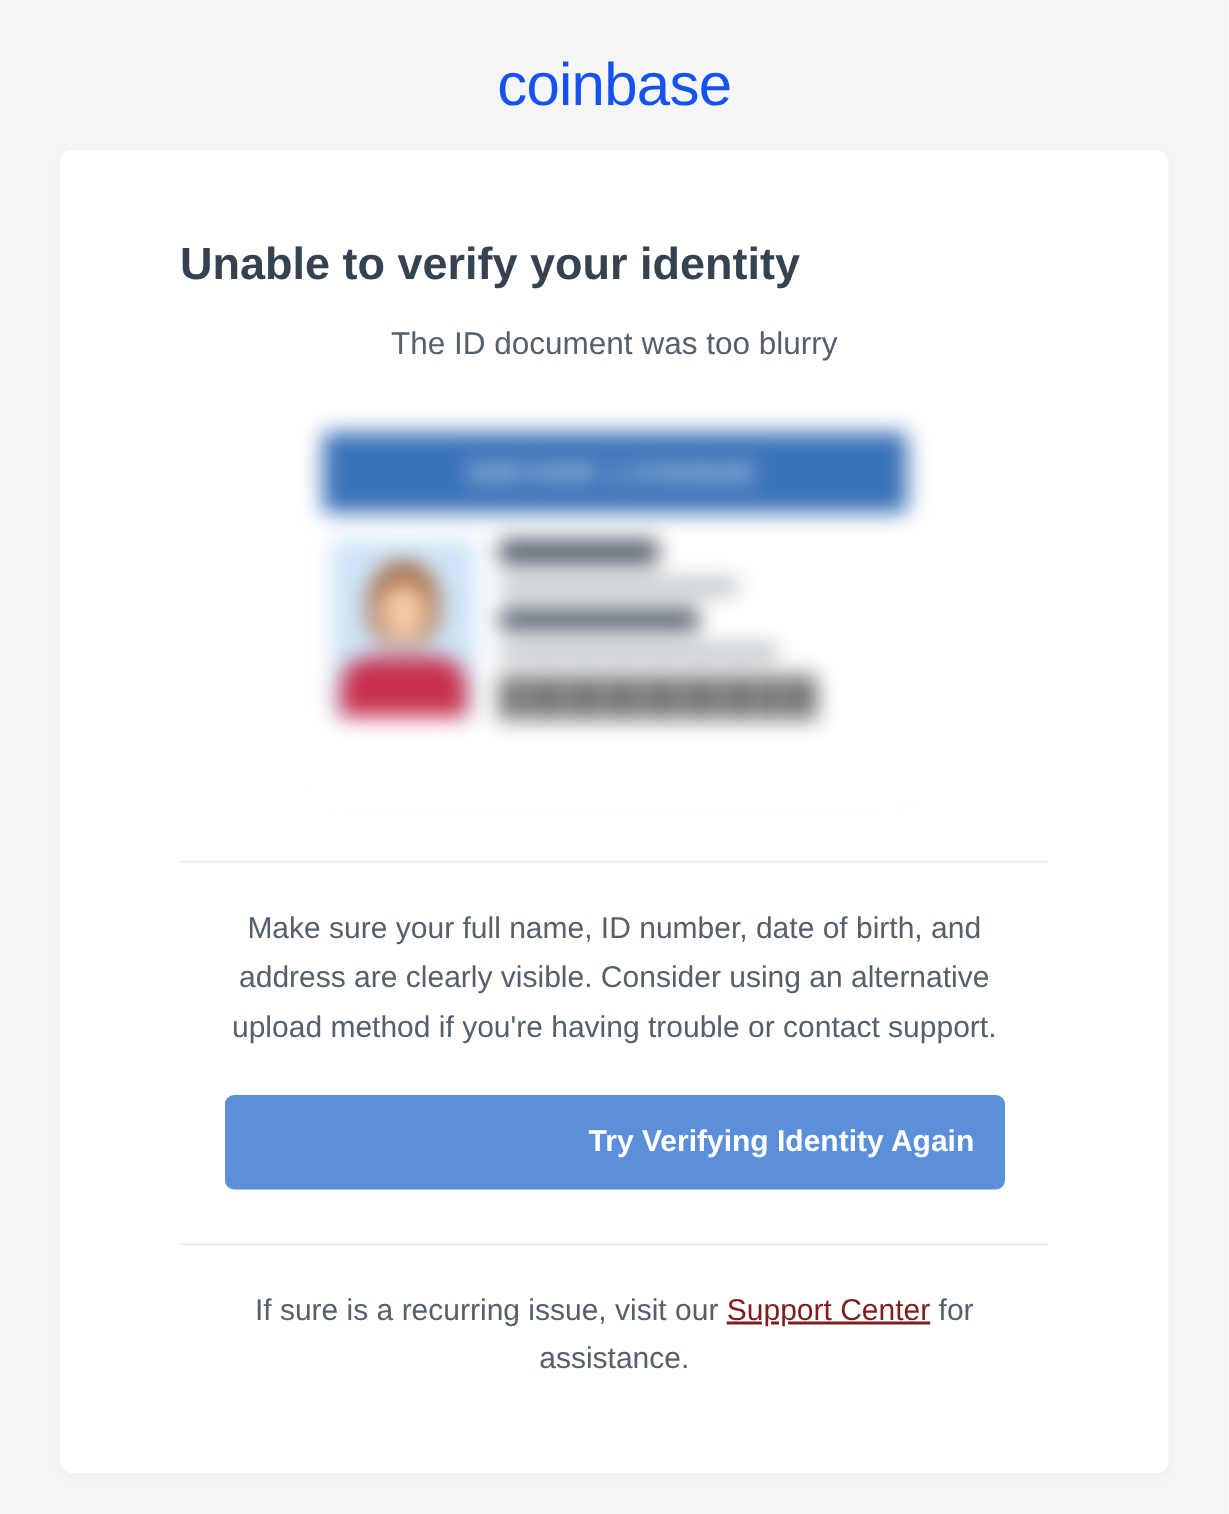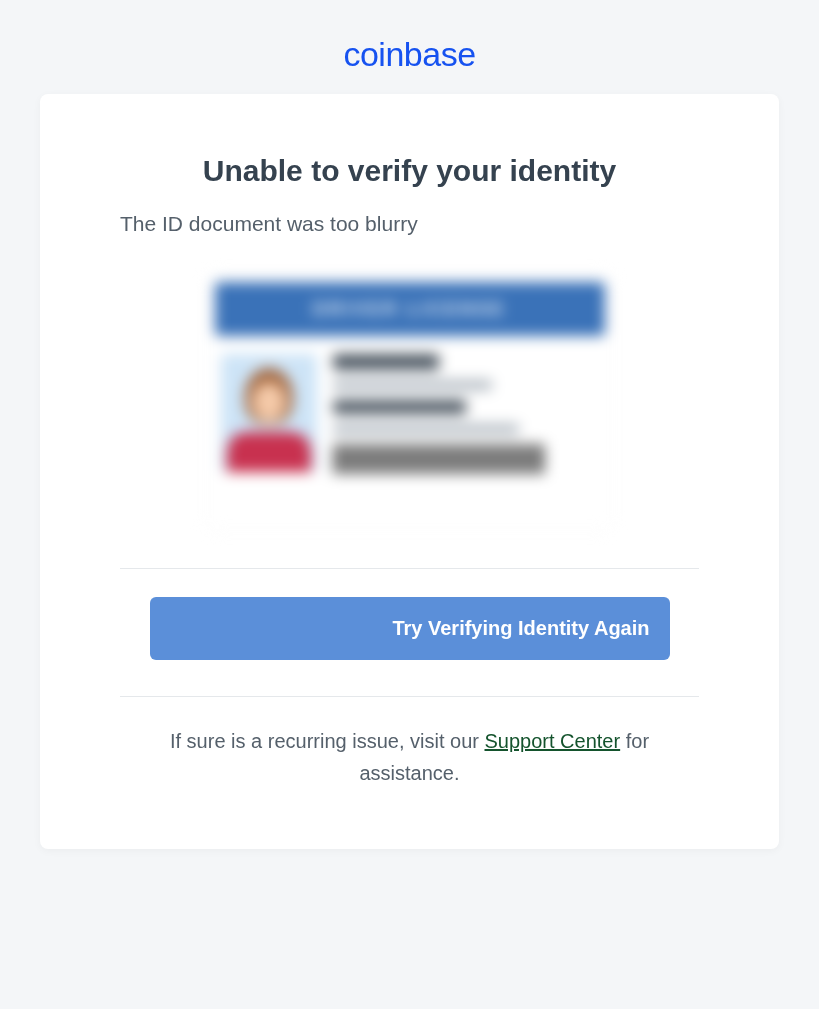--- a/index.html
+++ b/index.html
@@ -13,39 +13,39 @@
       width: 819px;
       min-height: 1009px;
       padding: 30px 40px;
     }
     .logo-wrap {
       text-align: center;
       margin-bottom: 20px;
       margin-top: 5px;
     }
     .logo {
-      font-size: 34px;
+      font-size: 40px;
       font-weight: 500;
       color: #1652f0;
       letter-spacing: -0.5px;
     }
     .card {
       background: #ffffff;
       border-radius: 8px;
       padding: 60px 80px 60px 80px;
       box-shadow: 0 2px 8px rgba(0,0,0,0.04);
     }
     .heading {
-      text-align: center;
       font-size: 30px;
       font-weight: 600;
       color: #35424f;
       margin-bottom: 24px;
     }
     .subheading {
+      text-align: center;
       font-size: 21px;
       color: #55606b;
       margin-bottom: 36px;
     }
     .id-illustration {
       width: 410px;
       height: 260px;
       margin: 0 auto 36px auto;
       position: relative;
       filter: blur(7px);
@@ -155,21 +155,21 @@
       cursor: pointer;
     }
     .footer-text {
       text-align: center;
       font-size: 20px;
       color: #55606b;
       line-height: 1.6;
       padding: 0 30px;
     }
     .footer-text a {
-      color: #14532d;
+      color: #7f1d1d;
       text-decoration: underline;
     }
   </style>
 </head>
 <body>
 
 <div class="logo-wrap">
   <span class="logo">coinbase</span>
 </div>
 
@@ -190,20 +190,21 @@
         <div class="id-line w60"></div>
         <div class="id-line w50"></div>
         <div class="id-line w70"></div>
         <div class="id-barcode"></div>
       </div>
     </div>
   </div>
 
   <div class="divider"></div>
 
+  <p class="body-text">Make sure your full name, ID number, date of birth, and address are clearly visible. Consider using an alternative upload method if you're having trouble or contact support.</p>
 
   <button class="cta-button">Try Verifying Identity Again</button>
 
   <div class="divider"></div>
 
   <p class="footer-text">
     <span>If sure is a recurring issue, visit our </span><a href="#">Support Center</a><span> for assistance.</span>
   </p>
 </div>
 

